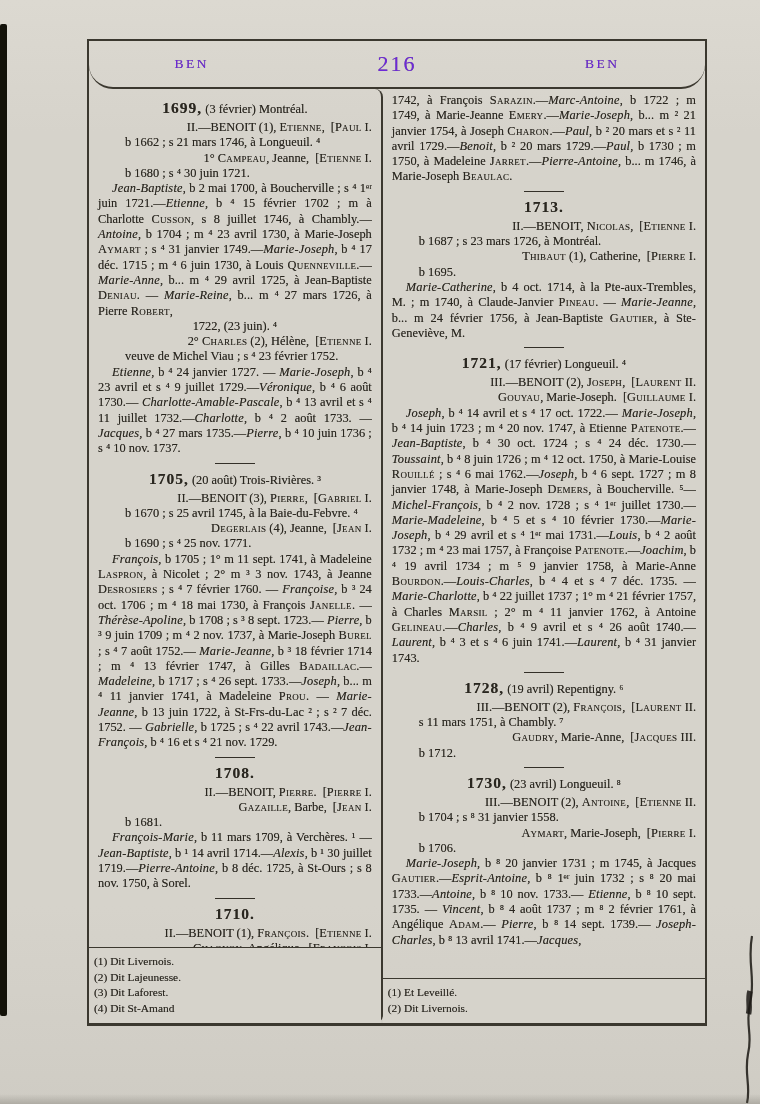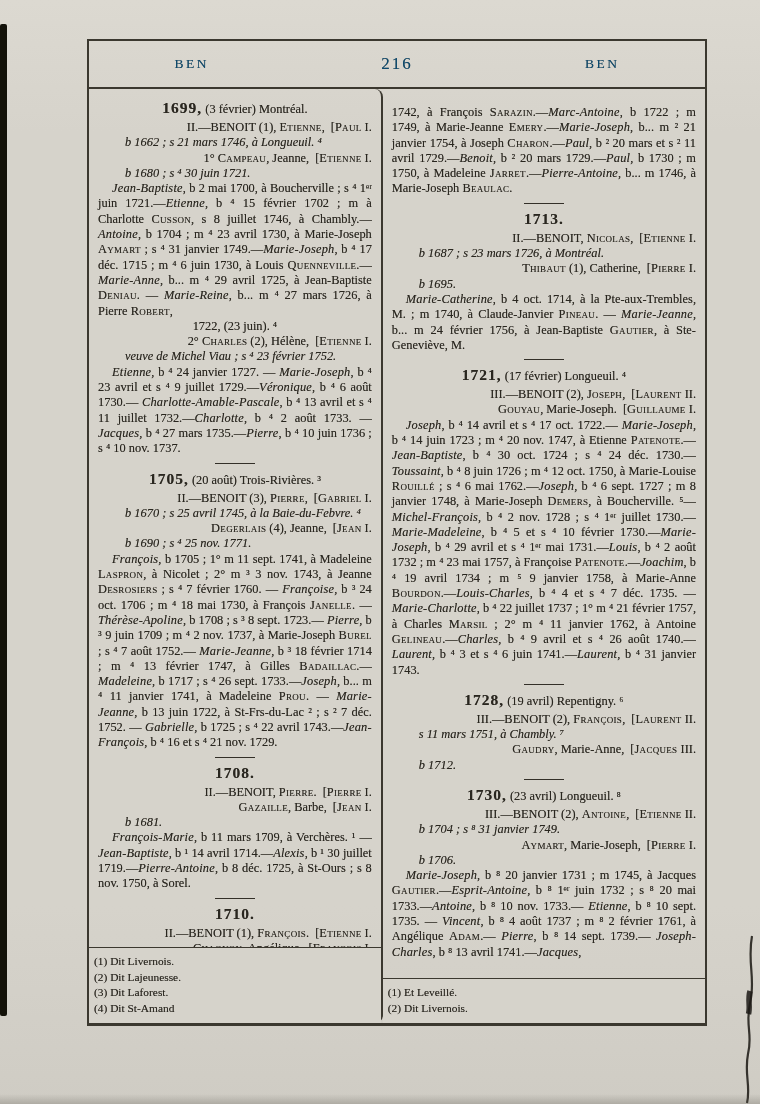--- a/index.html
+++ b/index.html
@@ -16,46 +16,46 @@
     text-shadow:0 0 .5px rgba(41,38,31,.5);
   }
   .scan-edge{position:absolute;left:0;top:24px;width:7px;height:992px;background:#131209;border-radius:2px;}
   .binding{position:absolute;left:726px;top:933px;}
   .frame{
     position:absolute;left:87px;top:39px;width:620px;height:987px;
     border:2px solid var(--rule);border-bottom-width:3px;box-sizing:border-box;
   }
   .pghead{
     height:46px;display:flex;align-items:center;border-bottom:2px solid var(--rule);
-    font-size:13.5px;letter-spacing:2.5px;color:#0c4a6e;
+    font-size:13.5px;letter-spacing:2.5px;color:#6d28d9;border-radius:24px;
   }
   .pghead span{flex:1;text-align:center;}
-  .h-num{font-size:17px;letter-spacing:2px;}
+  .h-num{font-size:22px;letter-spacing:2px;}
   .cols{display:flex;height:calc(100% - 48px);}
   .col{position:relative;box-sizing:border-box;}
   .col-left{width:47.7%;border-right:2px solid var(--rule);border-radius:8px;}
-  .col-right{flex:1;margin-top:12px;}
+  .col-right{flex:1;}
   .col-content{
     position:absolute;top:0;left:0;right:0;bottom:0;
     padding:4px 9px 2px 9px;overflow:hidden;
     font-size:12.4px;line-height:15.3px;
   }
   .footnotes{
     position:absolute;left:0;right:0;bottom:0;background:var(--paper);
     border-top:1.5px solid var(--rule);
     padding:6px 6px 7px 5px;font-size:11.4px;line-height:15.5px;
   }
   .headline{text-align:center;margin:6px 0 2px;line-height:18px;}
   .hnum{font-size:15.5px;font-weight:bold;letter-spacing:1px;}
   .hrest{font-size:12.4px;}
   .sep{border-top:1.4px solid #332f28;width:40px;margin:6px auto 5px;}
   .pline{display:flex;justify-content:flex-end;}
   .pr{flex-shrink:0;padding-left:6px;white-space:nowrap;}
   .ind1{padding-left:13px;}
-  .ind2{padding-left:27px;font-style:italic;}
+  .ind2{padding-left:27px;}
   .para{text-align:justify;text-indent:14px;}
   .para.cont{text-indent:0;}
   .cline{text-align:center;}
   .sc{font-variant:small-caps;letter-spacing:.3px;}
   i{letter-spacing:.2px;}
   .bottom-shade{position:absolute;left:0;right:0;bottom:0;height:10px;
     background:linear-gradient(180deg,rgba(0,0,0,0),rgba(90,88,80,.28));}
 </style>
 </head>
 <body>
@@ -172,21 +172,21 @@
             <span class="pl"><span class="sc">Gaudry</span>, Marie-Anne,</span>
             <span class="pr">[<span class="sc">Jacques</span> III.</span>
           </div>
           <div class="tline ind2">b 1712.</div>
           <div class="sep"></div>
           <div class="headline"><span class="hnum">1730,</span> <span class="hrest">(23 avril) Longueuil. ⁸</span></div>
           <div class="pline ind0">
             <span class="pl">III.—BENOIT (2), <span class="sc">Antoine</span>,</span>
             <span class="pr">[<span class="sc">Etienne</span> II.</span>
           </div>
-          <div class="tline ind2">b 1704 ; s ⁸ 31 janvier 1749.</div>
+          <div class="tline ind2">b 1704 ; s ⁸ 31 janvier 1558.</div>
           <div class="pline ind1">
             <span class="pl"><span class="sc">Aymart</span>, Marie-Joseph,</span>
             <span class="pr">[<span class="sc">Pierre</span> I.</span>
           </div>
           <div class="tline ind2">b 1706.</div>
           <div class="para"><i>Marie-Joseph</i>, b ⁸ 20 janvier 1731 ; m 1745, à Jacques <span class="sc">Gautier</span>.—<i>Esprit-Antoine</i>, b ⁸ 1ᵉʳ juin 1732 ; s ⁸ 20 mai 1733.—<i>Antoine</i>, b ⁸ 10 nov. 1733.— <i>Etienne</i>, b ⁸ 10 sept. 1735. — <i>Vincent</i>, b ⁸ 4 août 1737 ; m ⁸ 2 février 1761, à Angélique <span class="sc">Adam</span>.— <i>Pierre</i>, b ⁸ 14 sept. 1739.— <i>Joseph-Charles</i>, b ⁸ 13 avril 1741.—<i>Jacques</i>,</div>
         </div>
       <div class="footnotes" id="fn-right">
           <div>(1) Et Leveillé.</div>
           <div>(2) Dit Livernois.</div>

